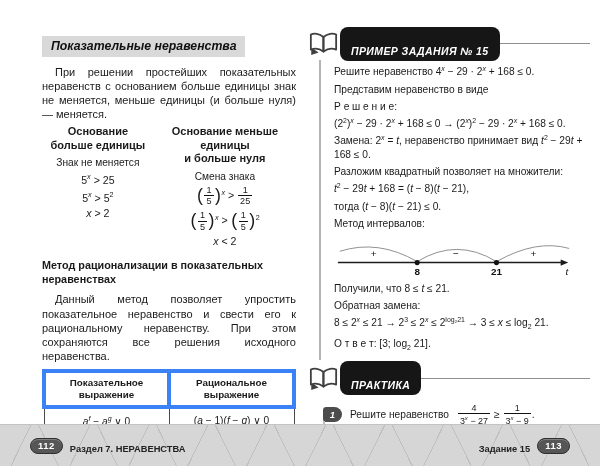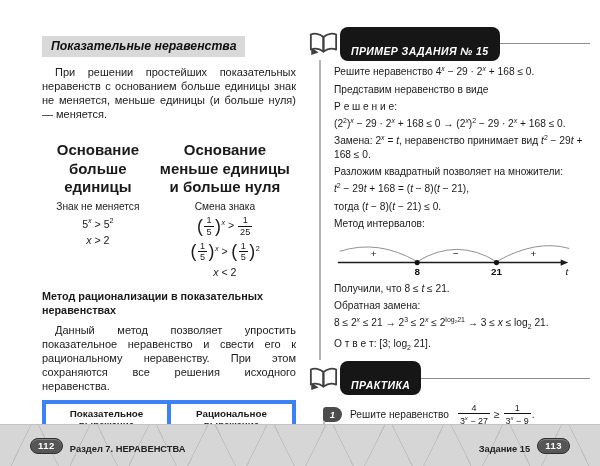--- a/index.html
+++ b/index.html
@@ -16,21 +16,21 @@
     padding:3px 9px 4px;margin-bottom:2px;
   }
   .jtext{
     text-align:justify;text-indent:13px;font-size:11px;line-height:1.28;
     margin:6px 0 4px;
   }
   .cols{display:flex;margin-top:3px;}
   .col{text-align:center;}
   .c1{width:44%;}
   .c2{width:56%;}
-  .colhead{font-weight:bold;font-size:15px;line-height:1.22;white-space:pre-line;margin-top:16px;}
+  .colhead{font-weight:bold;font-size:11px;line-height:1.22;white-space:pre-line;}
   .colsub{font-size:10.2px;margin:5px 0 2px;}
   .formula{font-size:10.6px;margin:4px 0;}
   .c2 .formula{margin:3px 0;}
   .method-head{
     font-weight:bold;font-size:10.8px;line-height:1.25;margin:9px 0 0;
     white-space:pre-line;
   }
   .rtable{width:100%;border-collapse:collapse;margin-top:6px;}
   .rtable th{
     border:4px solid #3b82f6;font-size:9.8px;font-weight:bold;
@@ -102,20 +102,21 @@
 
 <div class="page-left">
   <div class="title-box">Показательные неравенства</div>
   <p class="jtext">При решении простейших показательных неравенств с основанием больше единицы знак не меняется, меньше единицы (и больше нуля) — меняется.</p>
 
   <div class="cols">
     <div class="col c1">
       <div class="colhead">Основание
 больше единицы</div>
       <div class="colsub">Знак не меняется</div>
+      <div class="formula">5<sup><i>x</i></sup> &gt; 25</div>
       <div class="formula">5<sup><i>x</i></sup> &gt; 5<sup>2</sup></div>
       <div class="formula"><i>x</i> &gt; 2</div>
     </div>
     <div class="col c2">
       <div class="colhead">Основание меньше единицы
 и больше нуля</div>
       <div class="colsub">Смена знака</div>
       <div class="formula"><span class="bp">(</span><span class="fr"><span class="nu">1</span><span class="de">5</span></span><span class="bp">)</span><sup><i>x</i></sup> &gt; <span class="fr"><span class="nu">1</span><span class="de">25</span></span></div>
       <div class="formula"><span class="bp">(</span><span class="fr"><span class="nu">1</span><span class="de">5</span></span><span class="bp">)</span><sup><i>x</i></sup> &gt; <span class="bp">(</span><span class="fr"><span class="nu">1</span><span class="de">5</span></span><span class="bp">)</span><sup>2</sup></div>
       <div class="formula"><i>x</i> &lt; 2</div>

